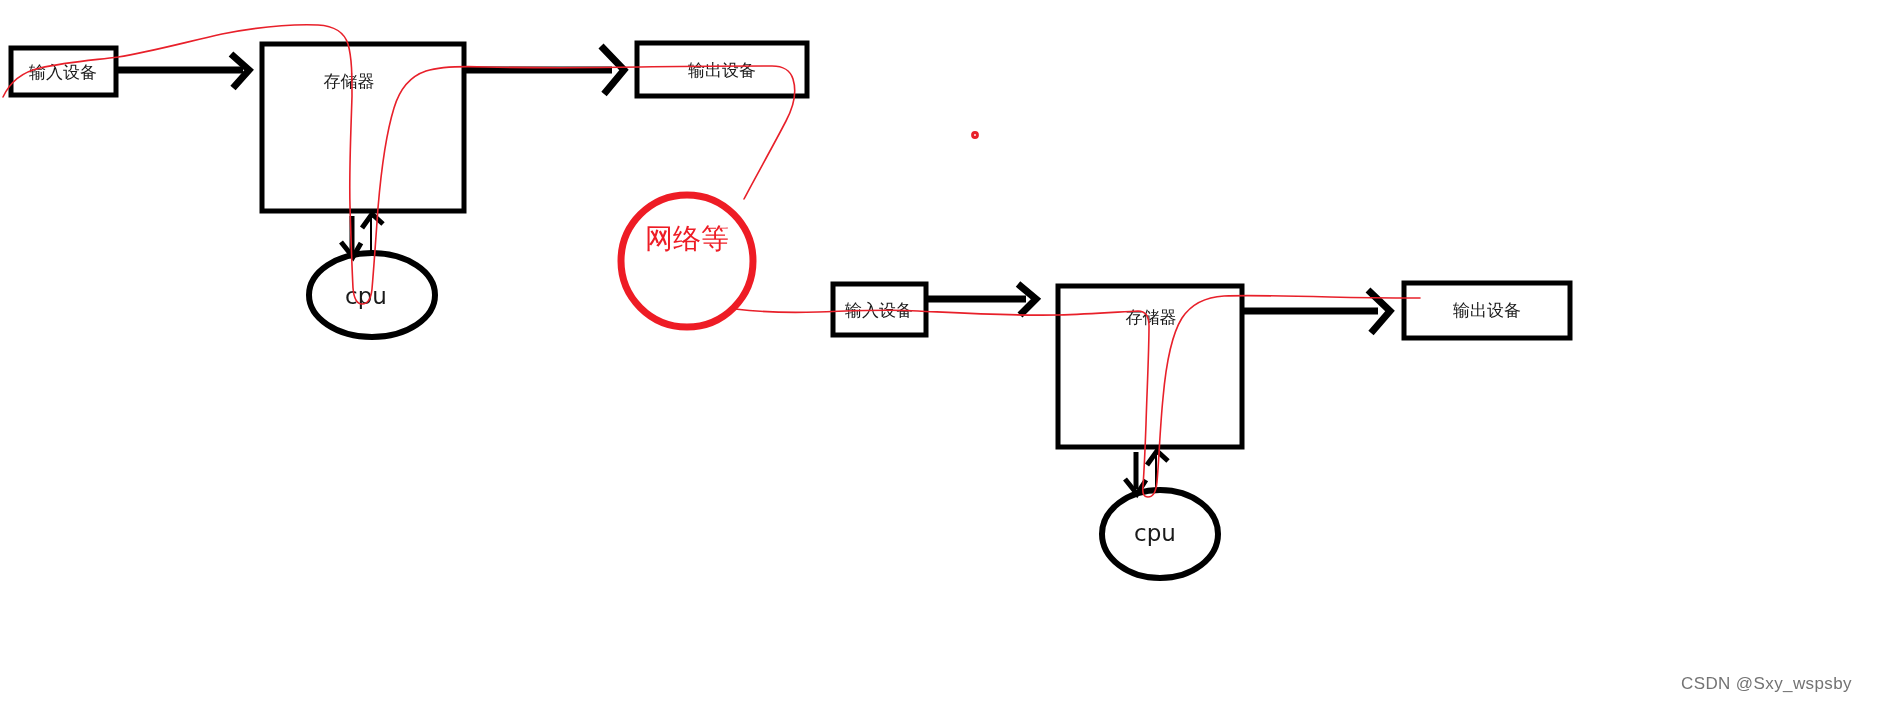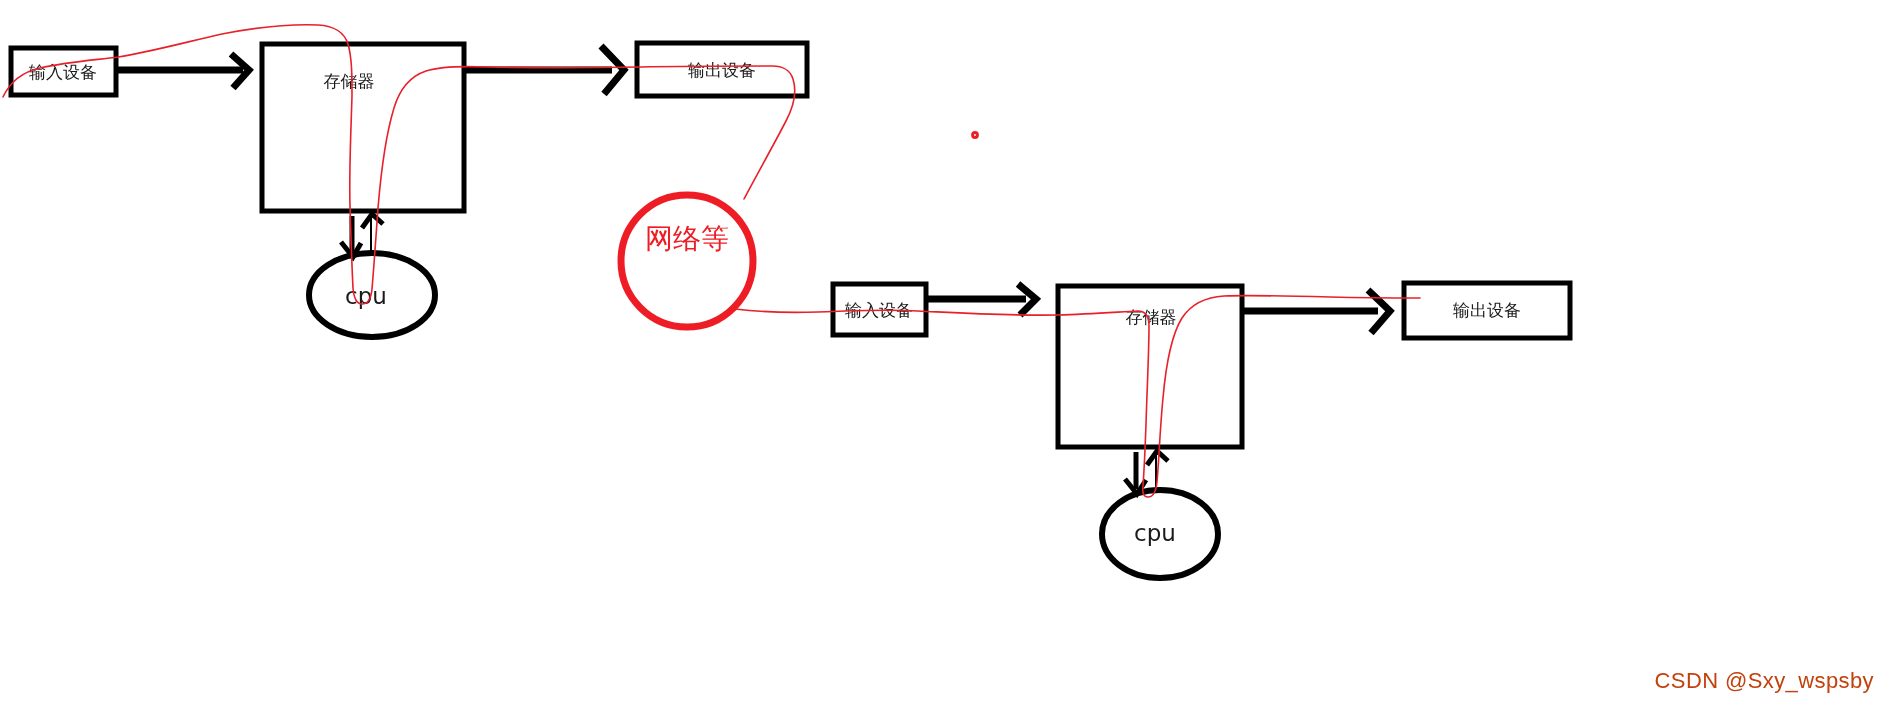--- a/index.html
+++ b/index.html
@@ -89,25 +89,25 @@
     stroke-linejoin: round;
     stroke-linecap: round;
   }
   .red-dot {
     fill: none;
     stroke: #e8202a;
     stroke-width: 3;
   }
   .watermark {
     position: absolute;
-    right: 4px;
+    right: 26px;
     bottom: 10px;
     font-family: "Liberation Sans", sans-serif;
-    font-size: 22px;
-    color: #c2410c;
+    font-size: 17px;
+    color: #737373;
     letter-spacing: 0.4px;
     user-select: none;
   }
 </style>
 </head>
 <body>
 
 <svg id="diagram-canvas" viewBox="0 0 1878 704" xmlns="http://www.w3.org/2000/svg">
 
   <g>

